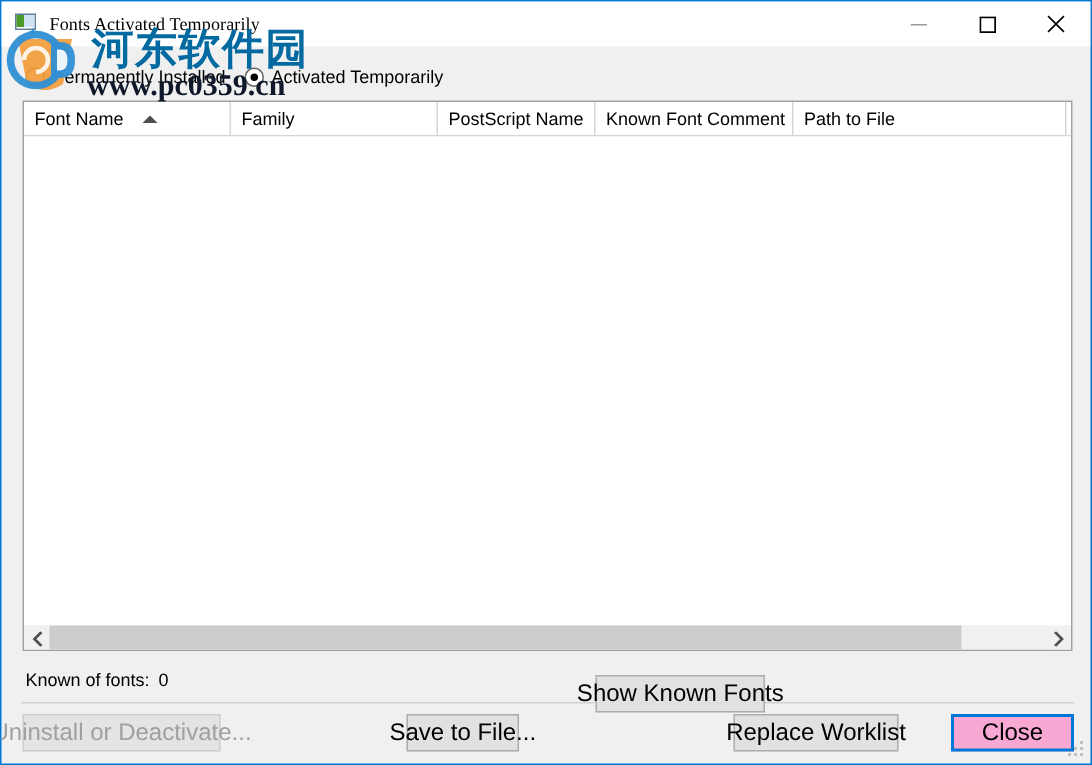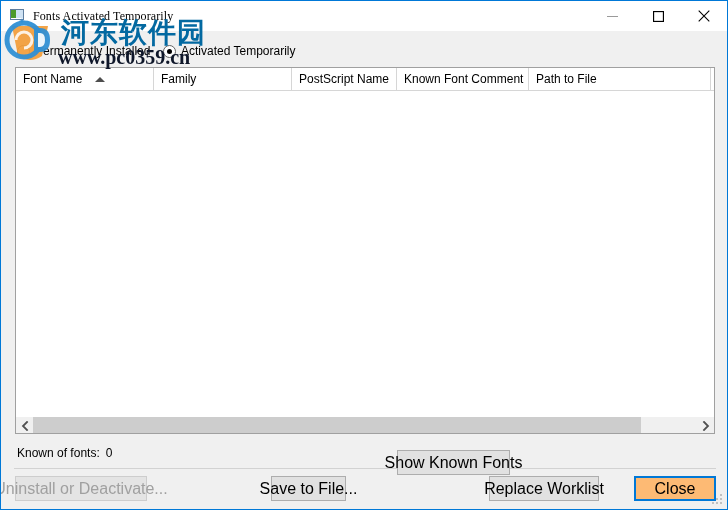--- a/index.html
+++ b/index.html
@@ -201,21 +201,21 @@
     display: flex; align-items: center; justify-content: center;
     white-space: nowrap;
     padding: 0 8px;
   }
   .btn.disabled {
     color: #a0a0a0;
     background: #e4e4e4;
     border-color: #cdcdcd;
   }
   .btn.default {
-    background: #fdba74;
+    background: #f9a8d4;
     border: 2px solid #0078d7;
   }
   #btn-uninstall { left: 14px;  top: 475px; width: 132px; }
   #btn-save      { left: 270px; top: 475px; width: 75px; }
   #btn-known     { left: 370px; top: 449px; width: 113px; margin-left: 26px; }
   #btn-replace   { left: 488px; top: 475px; width: 110px; }
   #btn-close     { left: 633px; top: 475px; width: 82px; }
 
   
   #grip {

